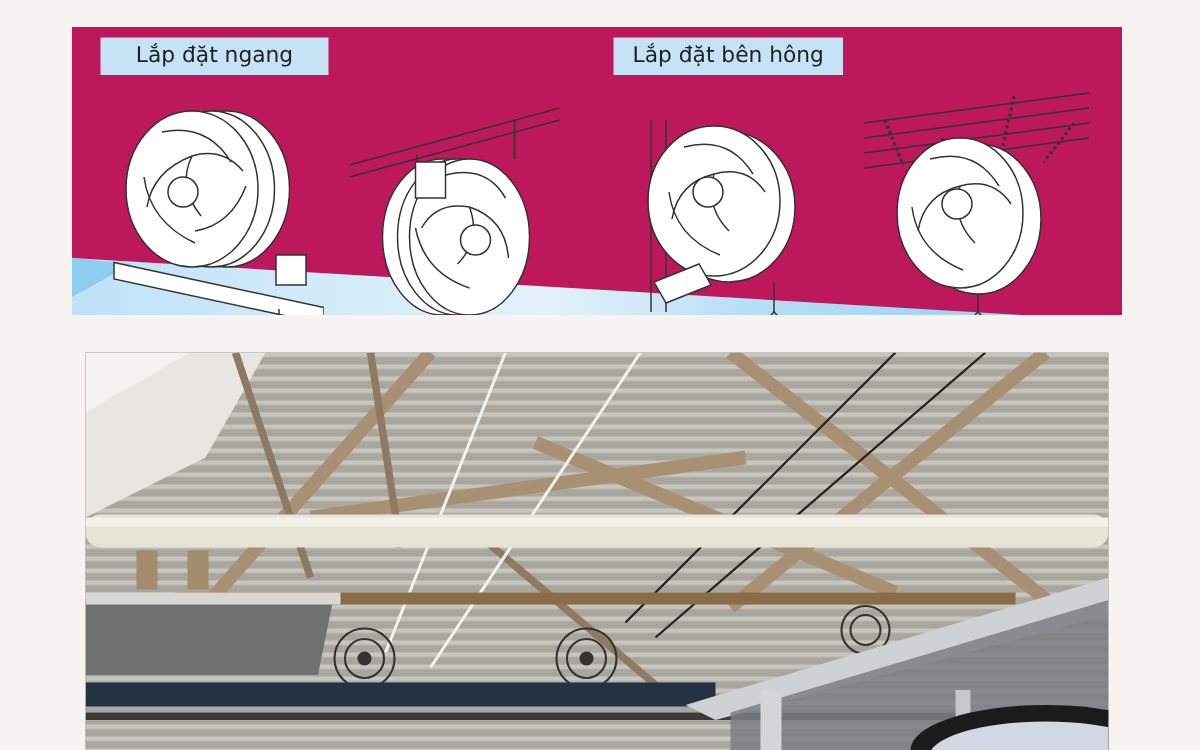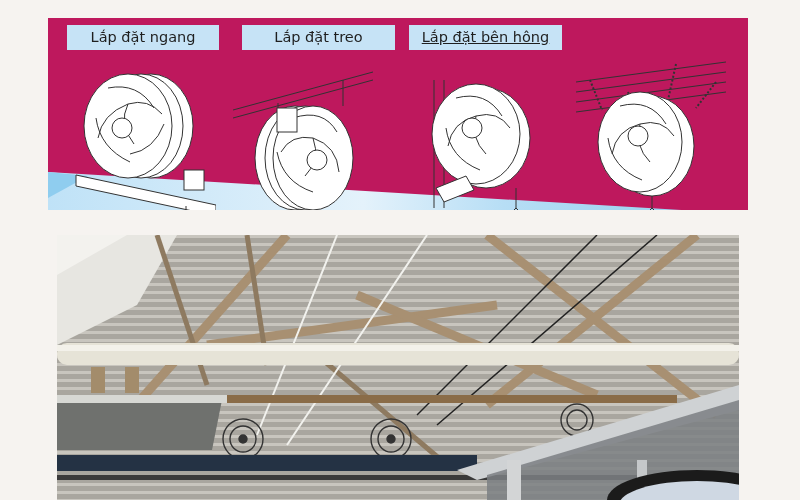--- a/index.html
+++ b/index.html
@@ -21,22 +21,21 @@
         <stop offset="0.45" stop-color="#e4f2fb"></stop>
         <stop offset="0.65" stop-color="#b7def5"></stop>
         <stop offset="1" stop-color="#8fcdef"></stop>
       </linearGradient>
     </defs>
     <polygon points="0,154 700,196 700,216 0,216" fill="url(#fl)"></polygon>
     <polygon points="0,154 40,158 0,180" fill="#8fcdef"></polygon>
   </svg>
 
   <div class="label" style="left:19px;width:152px;">Lắp đặt ngang</div>
-  <div class="label" style="left:194px;width:153px;">Lắp đặt treo</div>
-  <div class="label" style="left:361px;width:153px;text-decoration:underline;">Lắp đặt bên hông</div>
+  <div class="label" style="left:361px;width:153px;">Lắp đặt bên hông</div>
 
   <svg class="diagram" style="left:18px;" width="150" height="170" viewBox="0 0 150 170" fill="none" stroke="#333" stroke-width="1">
     <polygon points="10,117 150,147 150,158 10,128" fill="#fff"></polygon>
     <ellipse cx="85" cy="68" rx="42" ry="52" fill="#fff"></ellipse>
     <ellipse cx="75" cy="68" rx="42" ry="52" fill="#fff"></ellipse>
     <ellipse cx="62" cy="68" rx="44" ry="52" fill="#fff"></ellipse>
     <path d="M62 46 q-26 10 -30 34 M62 46 q20 -6 34 10 M62 46 q-10 20 6 40 M42 30 q30 -6 46 20 M30 60 q4 30 34 44 M64 96 q24 -4 34 -30"></path>
     <circle cx="56" cy="70" r="10" fill="#fff"></circle>
     <rect x="118" y="112" width="20" height="20" fill="#fff"></rect>
     <line x1="120" y1="148" x2="120" y2="156"></line>

